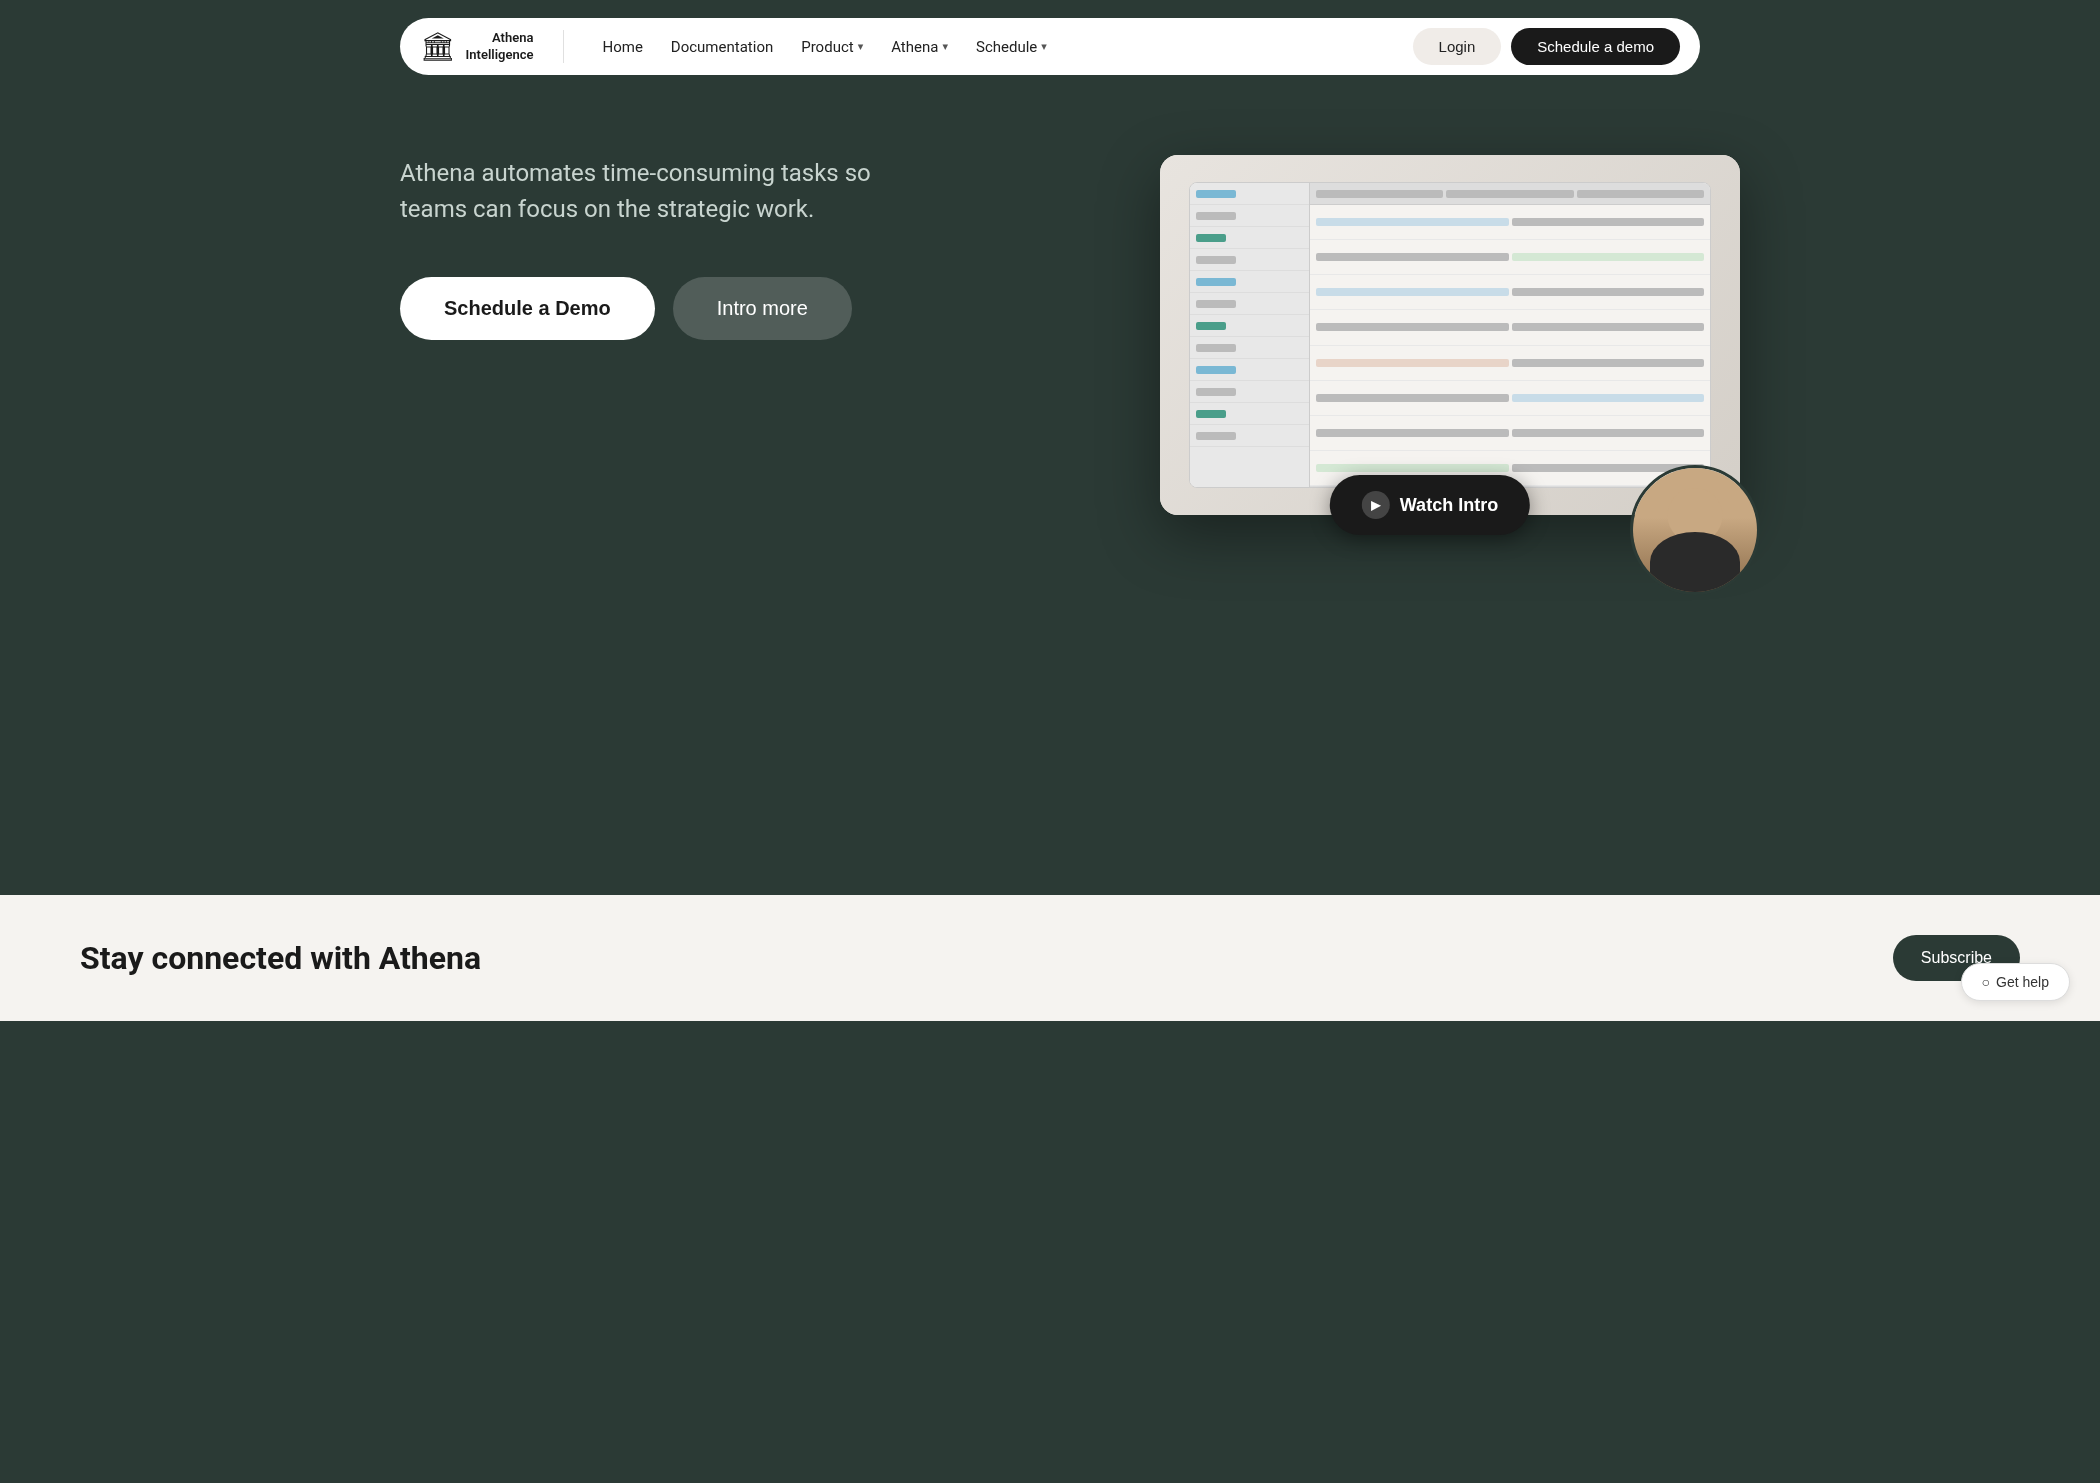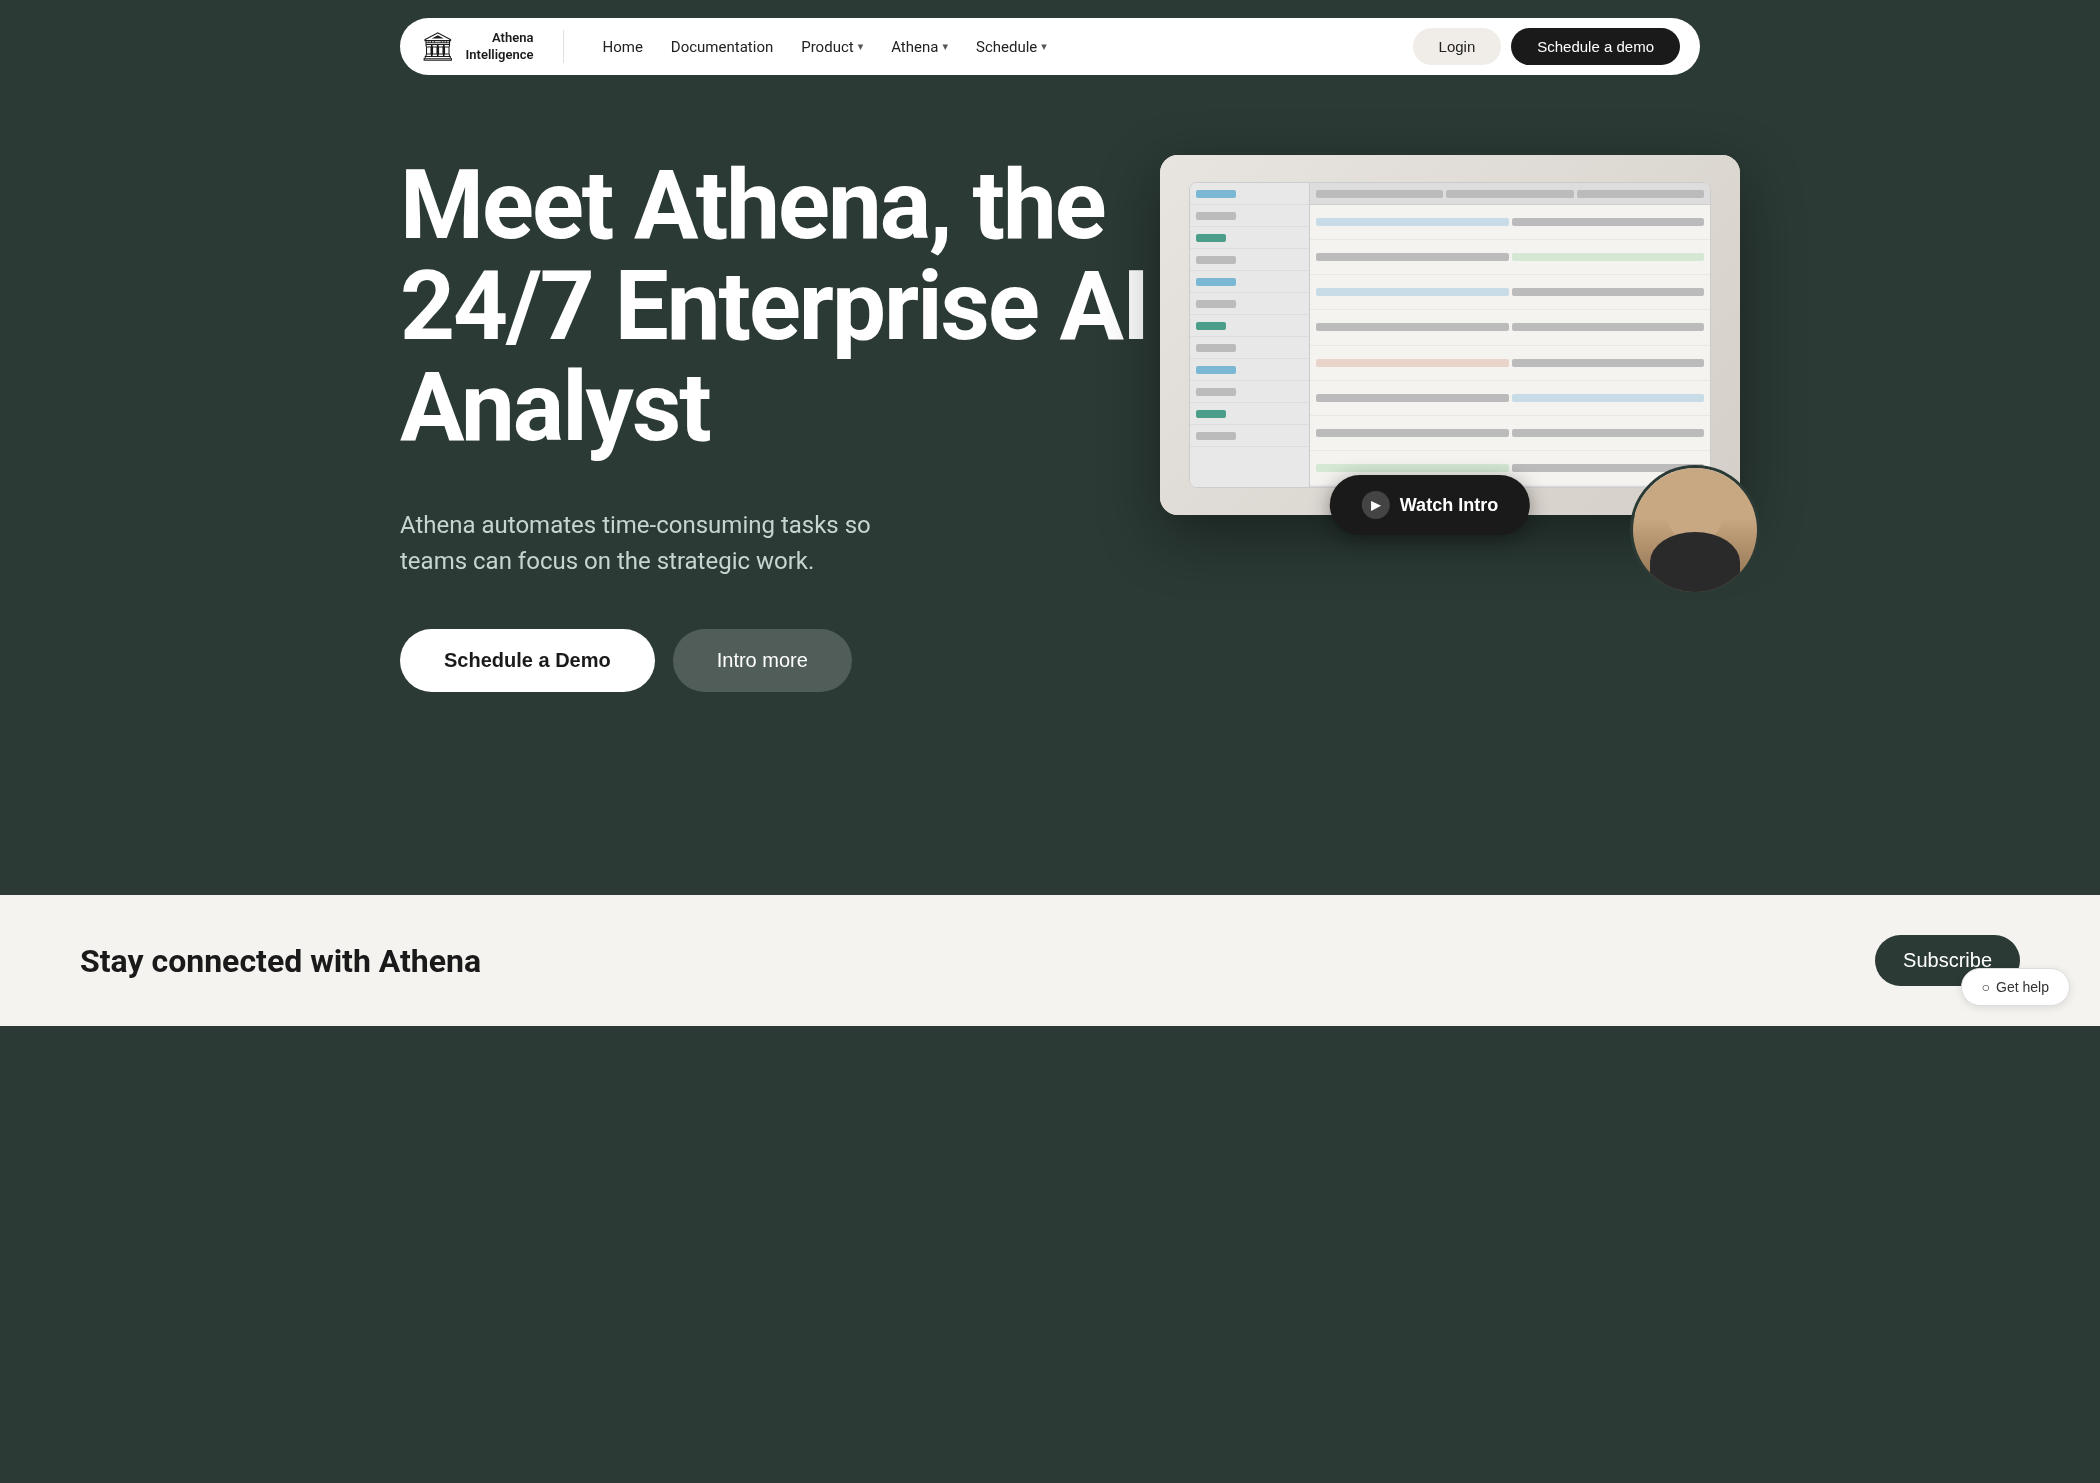--- a/index.html
+++ b/index.html
@@ -356,21 +356,21 @@
       align-items: center;
       gap: 6px;
       box-shadow: 0 2px 8px rgba(0,0,0,0.1);
     }
     .subscribe-btn {
       background: #2b3a35;
       color: #fff;
       border: none;
       border-radius: 30px;
       padding: 14px 28px;
-      font-size: 20px;
+      font-size: 16px;
       cursor: pointer;
     }
   </style>
 </head>
 <body>
 
 <div class="nav-wrapper">
   <nav class="navbar">
     <a class="nav-brand" href="#">
       <span class="brand-icon">🏛</span>
@@ -399,21 +399,20 @@
     <div class="nav-actions">
       <button class="btn-login">Login</button>
       <button class="btn-schedule-nav">Schedule a demo</button>
     </div>
   </nav>
 </div>
 
 <section class="hero">
   <div class="hero-inner">
     <div class="hero-left">
-      <h1 class="hero-title">Meet Athena, the 24/7 Enterprise AI Analyst</h1>
       <p class="hero-subtitle">Athena automates time-consuming tasks so teams can focus on the strategic work.</p>
       <div class="hero-buttons">
         <button class="btn-demo">Schedule a Demo</button>
         <button class="btn-learn">Intro more</button>
       </div>
     </div>
 
     <div class="hero-right">
       <div class="video-card">
         <div class="video-mockup">

